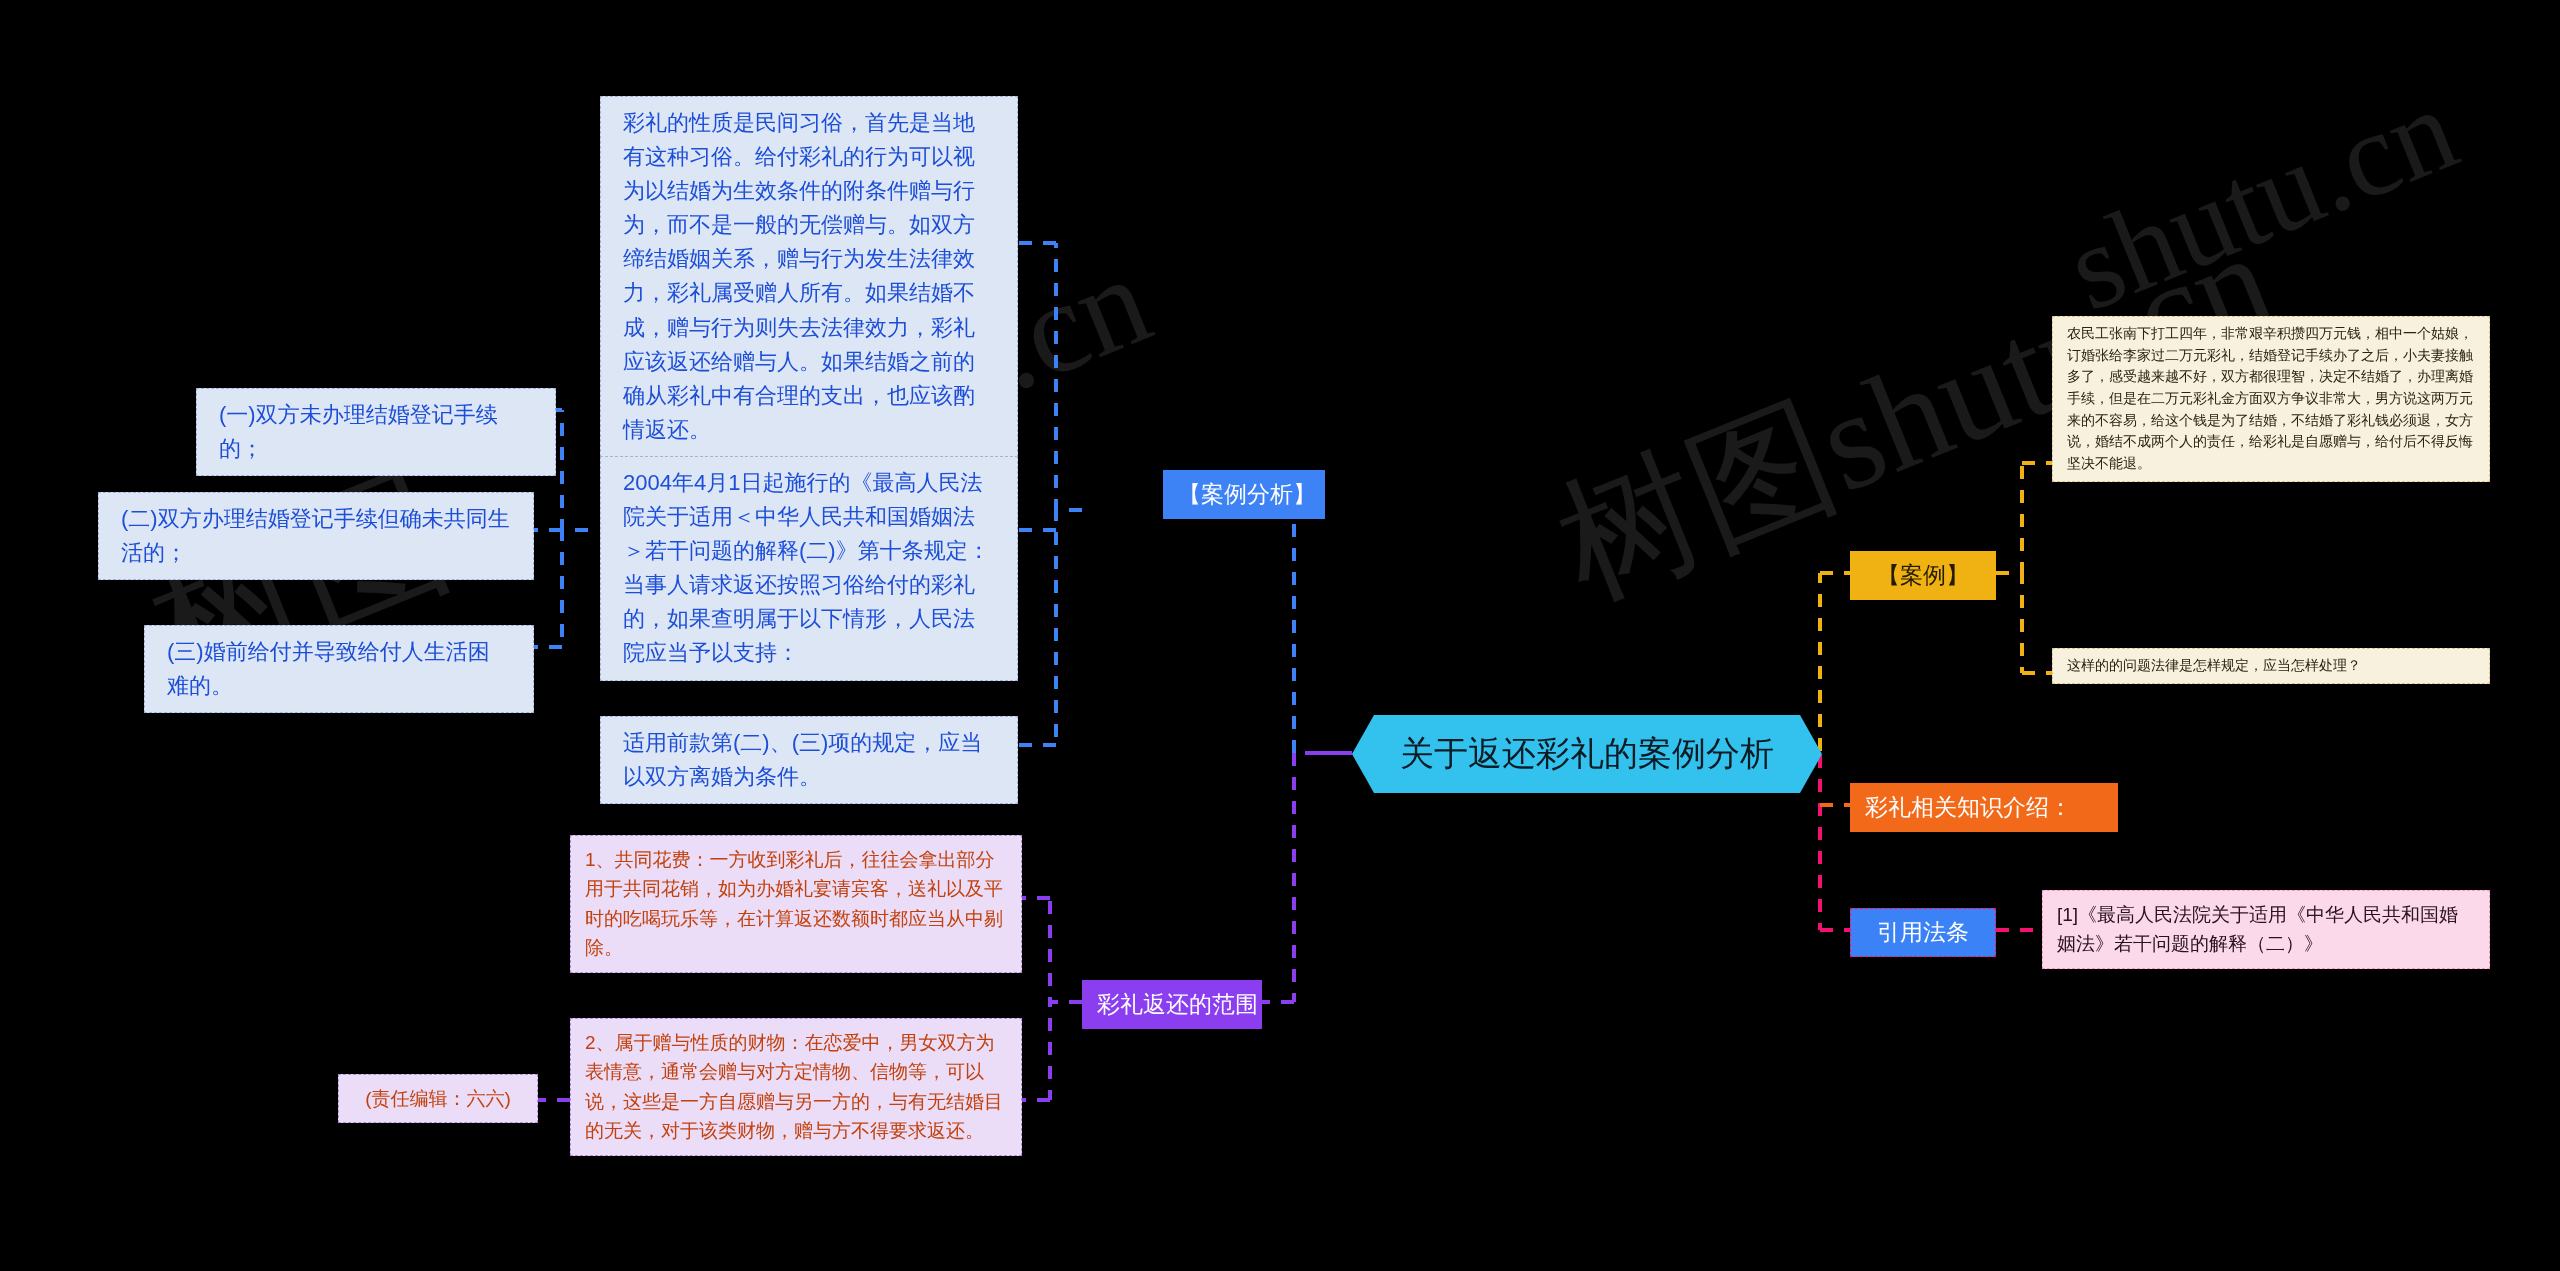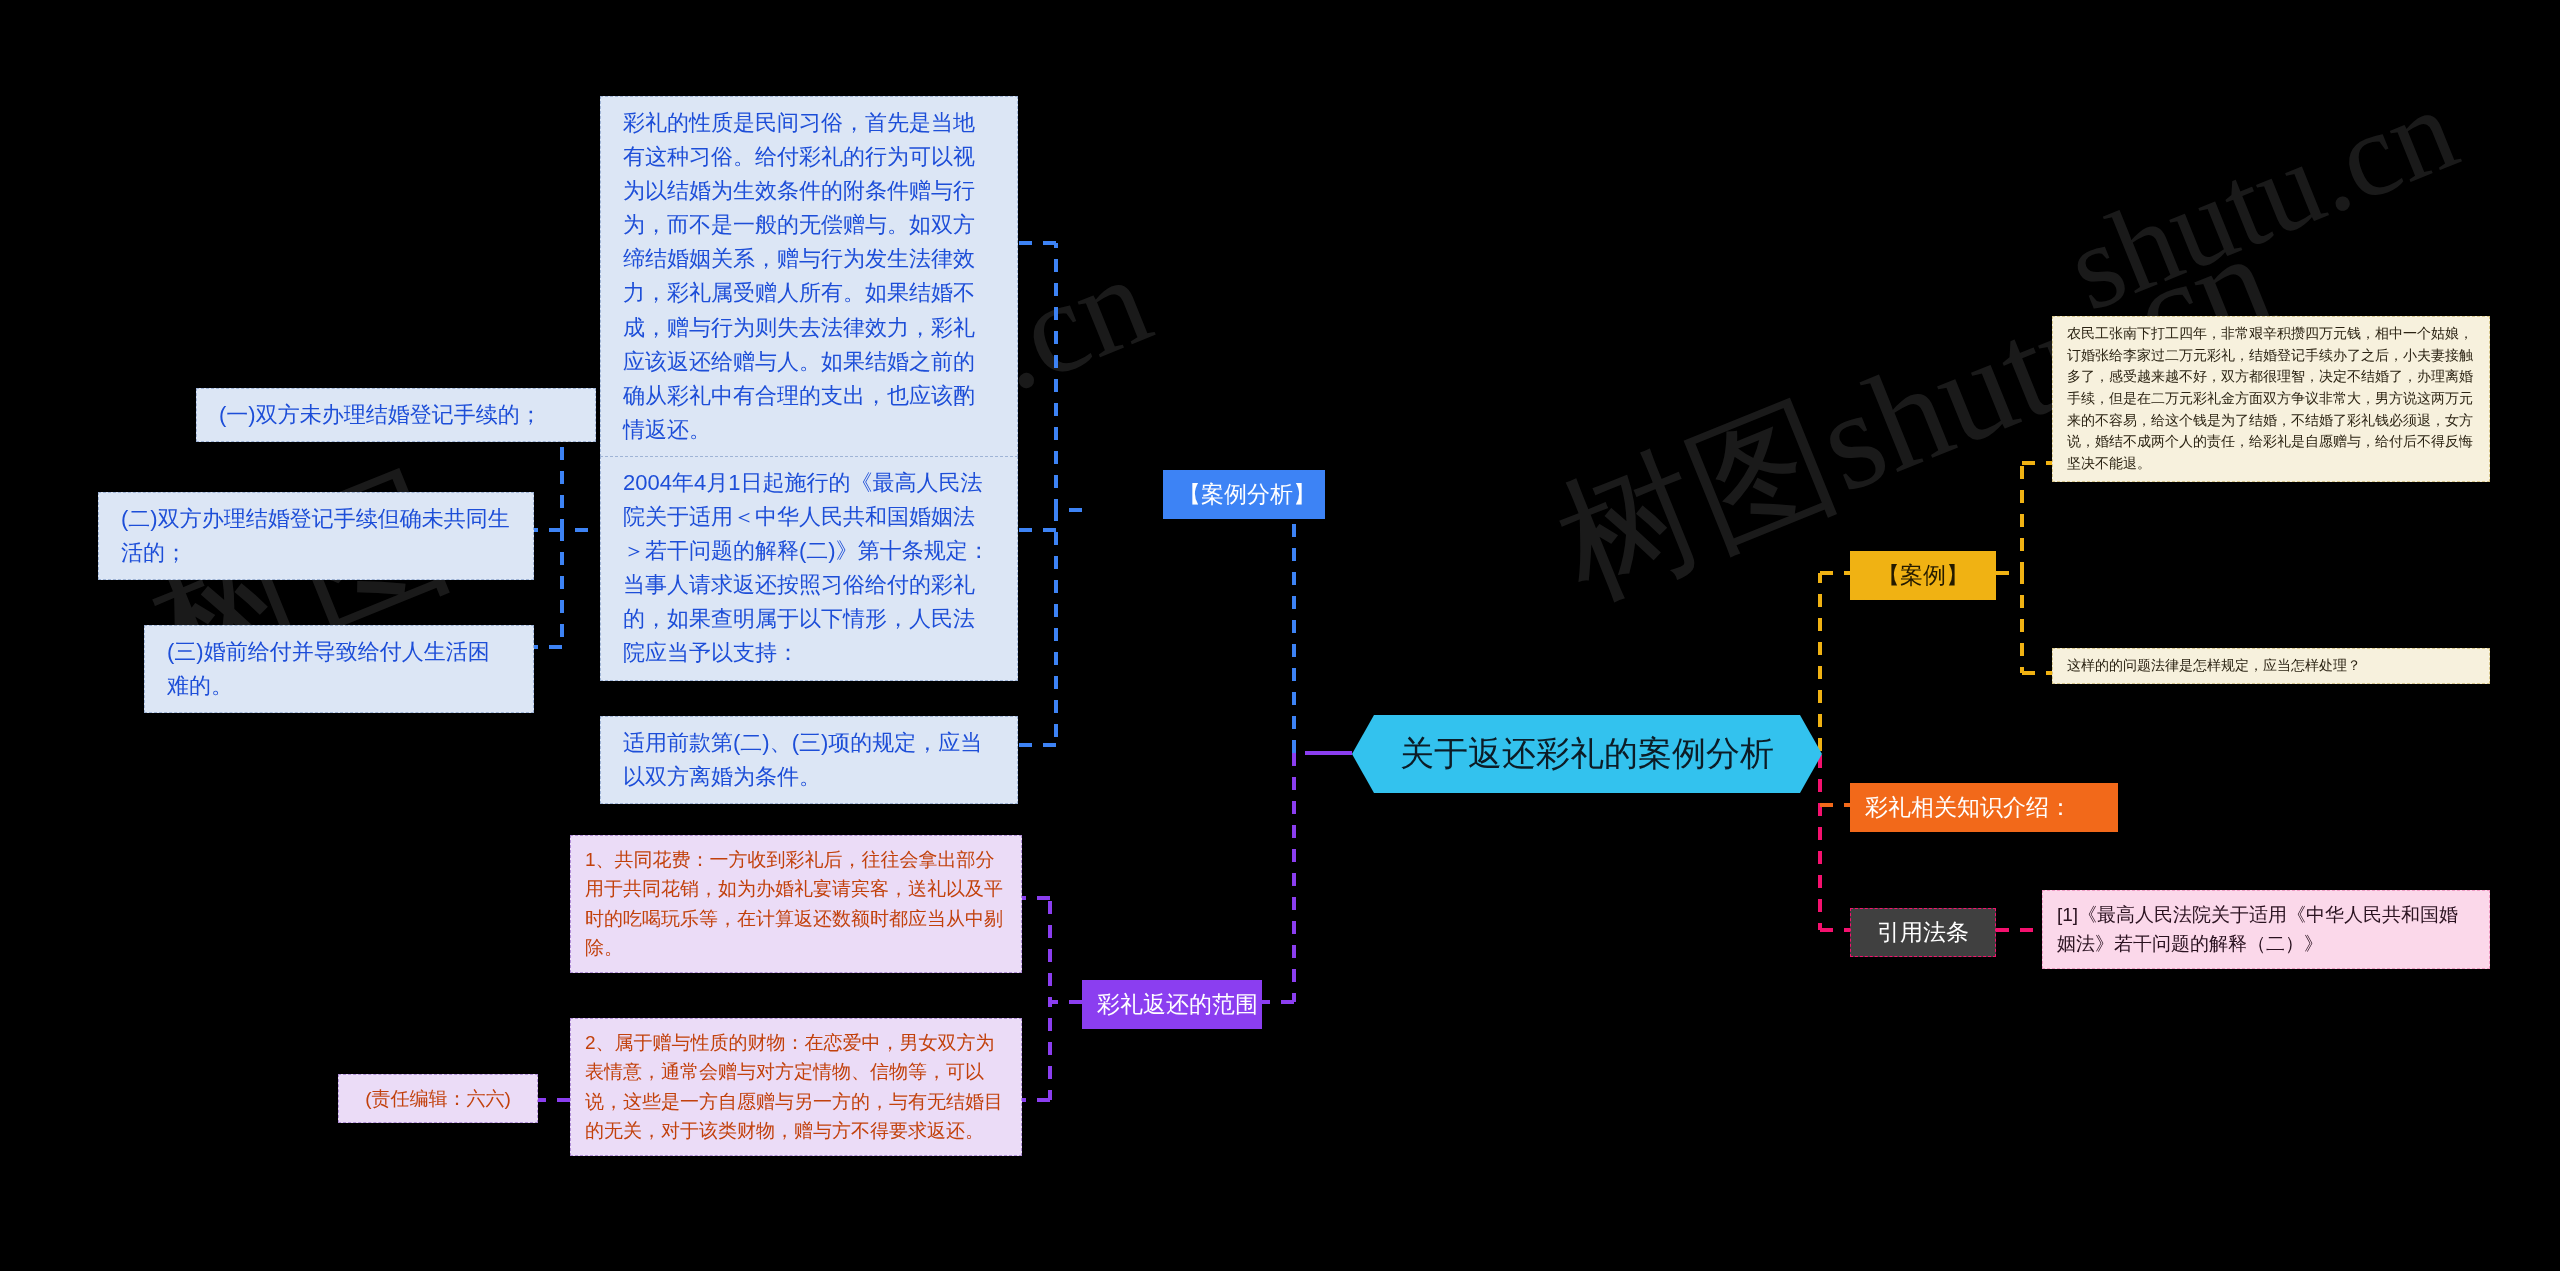--- a/index.html
+++ b/index.html
@@ -93,21 +93,21 @@
     font-size: 23px;
     padding: 8px 14px;
     text-align: center;
     white-space: nowrap;
     line-height: 1.35;
   }
   .chip-blue   { background: #3d83f5; border: 1px dashed #3d83f5; }
   .chip-purple { background: #8b3ef0; border: 1px dashed #8b3ef0; }
   .chip-amber  { background: #f0b213; border: 1px dashed #f0b213; color:#241a00; }
   .chip-orange { background: #f2691a; border: 1px dashed #f2691a; }
-  .chip-rose   { background: #404040; border: 1px dashed #f5116f; }
+  .chip-rose   { background: #3b82f6; border: 1px dashed #f5116f; }
 
   
   .root {
     position: absolute;
     background: #33c2ee;
     color: #0c1c26;
     font-size: 34px;
     padding: 16px 48px;
     white-space: nowrap;
     clip-path: polygon(22px 0, calc(100% - 22px) 0, 100% 50%, calc(100% - 22px) 100%, 22px 100%, 0 50%);
@@ -170,21 +170,21 @@
   <div class="root" style="left:1352px; top:715px;">关于返还彩礼的案例分析</div>
 
   <div class="chip chip-blue" style="left:1163px; top:470px; width:162px;">【案例分析】</div>
 
   <div class="node leaf-blue" style="left:600px; top:96px; width:418px;">彩礼的性质是民间习俗，首先是当地有这种习俗。给付彩礼的行为可以视为以结婚为生效条件的附条件赠与行为，而不是一般的无偿赠与。如双方缔结婚姻关系，赠与行为发生法律效力，彩礼属受赠人所有。如果结婚不成，赠与行为则失去法律效力，彩礼应该返还给赠与人。如果结婚之前的确从彩礼中有合理的支出，也应该酌情返还。</div>
 
   <div class="node leaf-blue" style="left:600px; top:456px; width:418px;">2004年4月1日起施行的《最高人民法院关于适用＜中华人民共和国婚姻法＞若干问题的解释(二)》第十条规定：当事人请求返还按照习俗给付的彩礼的，如果查明属于以下情形，人民法院应当予以支持：</div>
 
   <div class="node leaf-blue" style="left:600px; top:716px; width:418px;">适用前款第(二)、(三)项的规定，应当以双方离婚为条件。</div>
 
-  <div class="node leaf-blue" style="left:196px; top:388px; width:400px;">(一)双方未办理结婚登记手续的；</div>
+  <div class="node leaf-blue" style="left:196px; top:388px; width:360px;">(一)双方未办理结婚登记手续的；</div>
 
   <div class="node leaf-blue" style="left:98px; top:492px; width:436px;">(二)双方办理结婚登记手续但确未共同生活的；</div>
 
   <div class="node leaf-blue" style="left:144px; top:625px; width:390px;">(三)婚前给付并导致给付人生活困难的。</div>
 
   <div class="chip chip-purple" style="left:1082px; top:980px; width:180px;">彩礼返还的范围</div>
 
   <div class="node leaf-purple" style="left:570px; top:835px; width:452px;">1、共同花费：一方收到彩礼后，往往会拿出部分用于共同花销，如为办婚礼宴请宾客，送礼以及平时的吃喝玩乐等，在计算返还数额时都应当从中剔除。</div>
 
   <div class="node leaf-purple" style="left:570px; top:1018px; width:452px;">2、属于赠与性质的财物：在恋爱中，男女双方为表情意，通常会赠与对方定情物、信物等，可以说，这些是一方自愿赠与另一方的，与有无结婚目的无关，对于该类财物，赠与方不得要求返还。</div>

